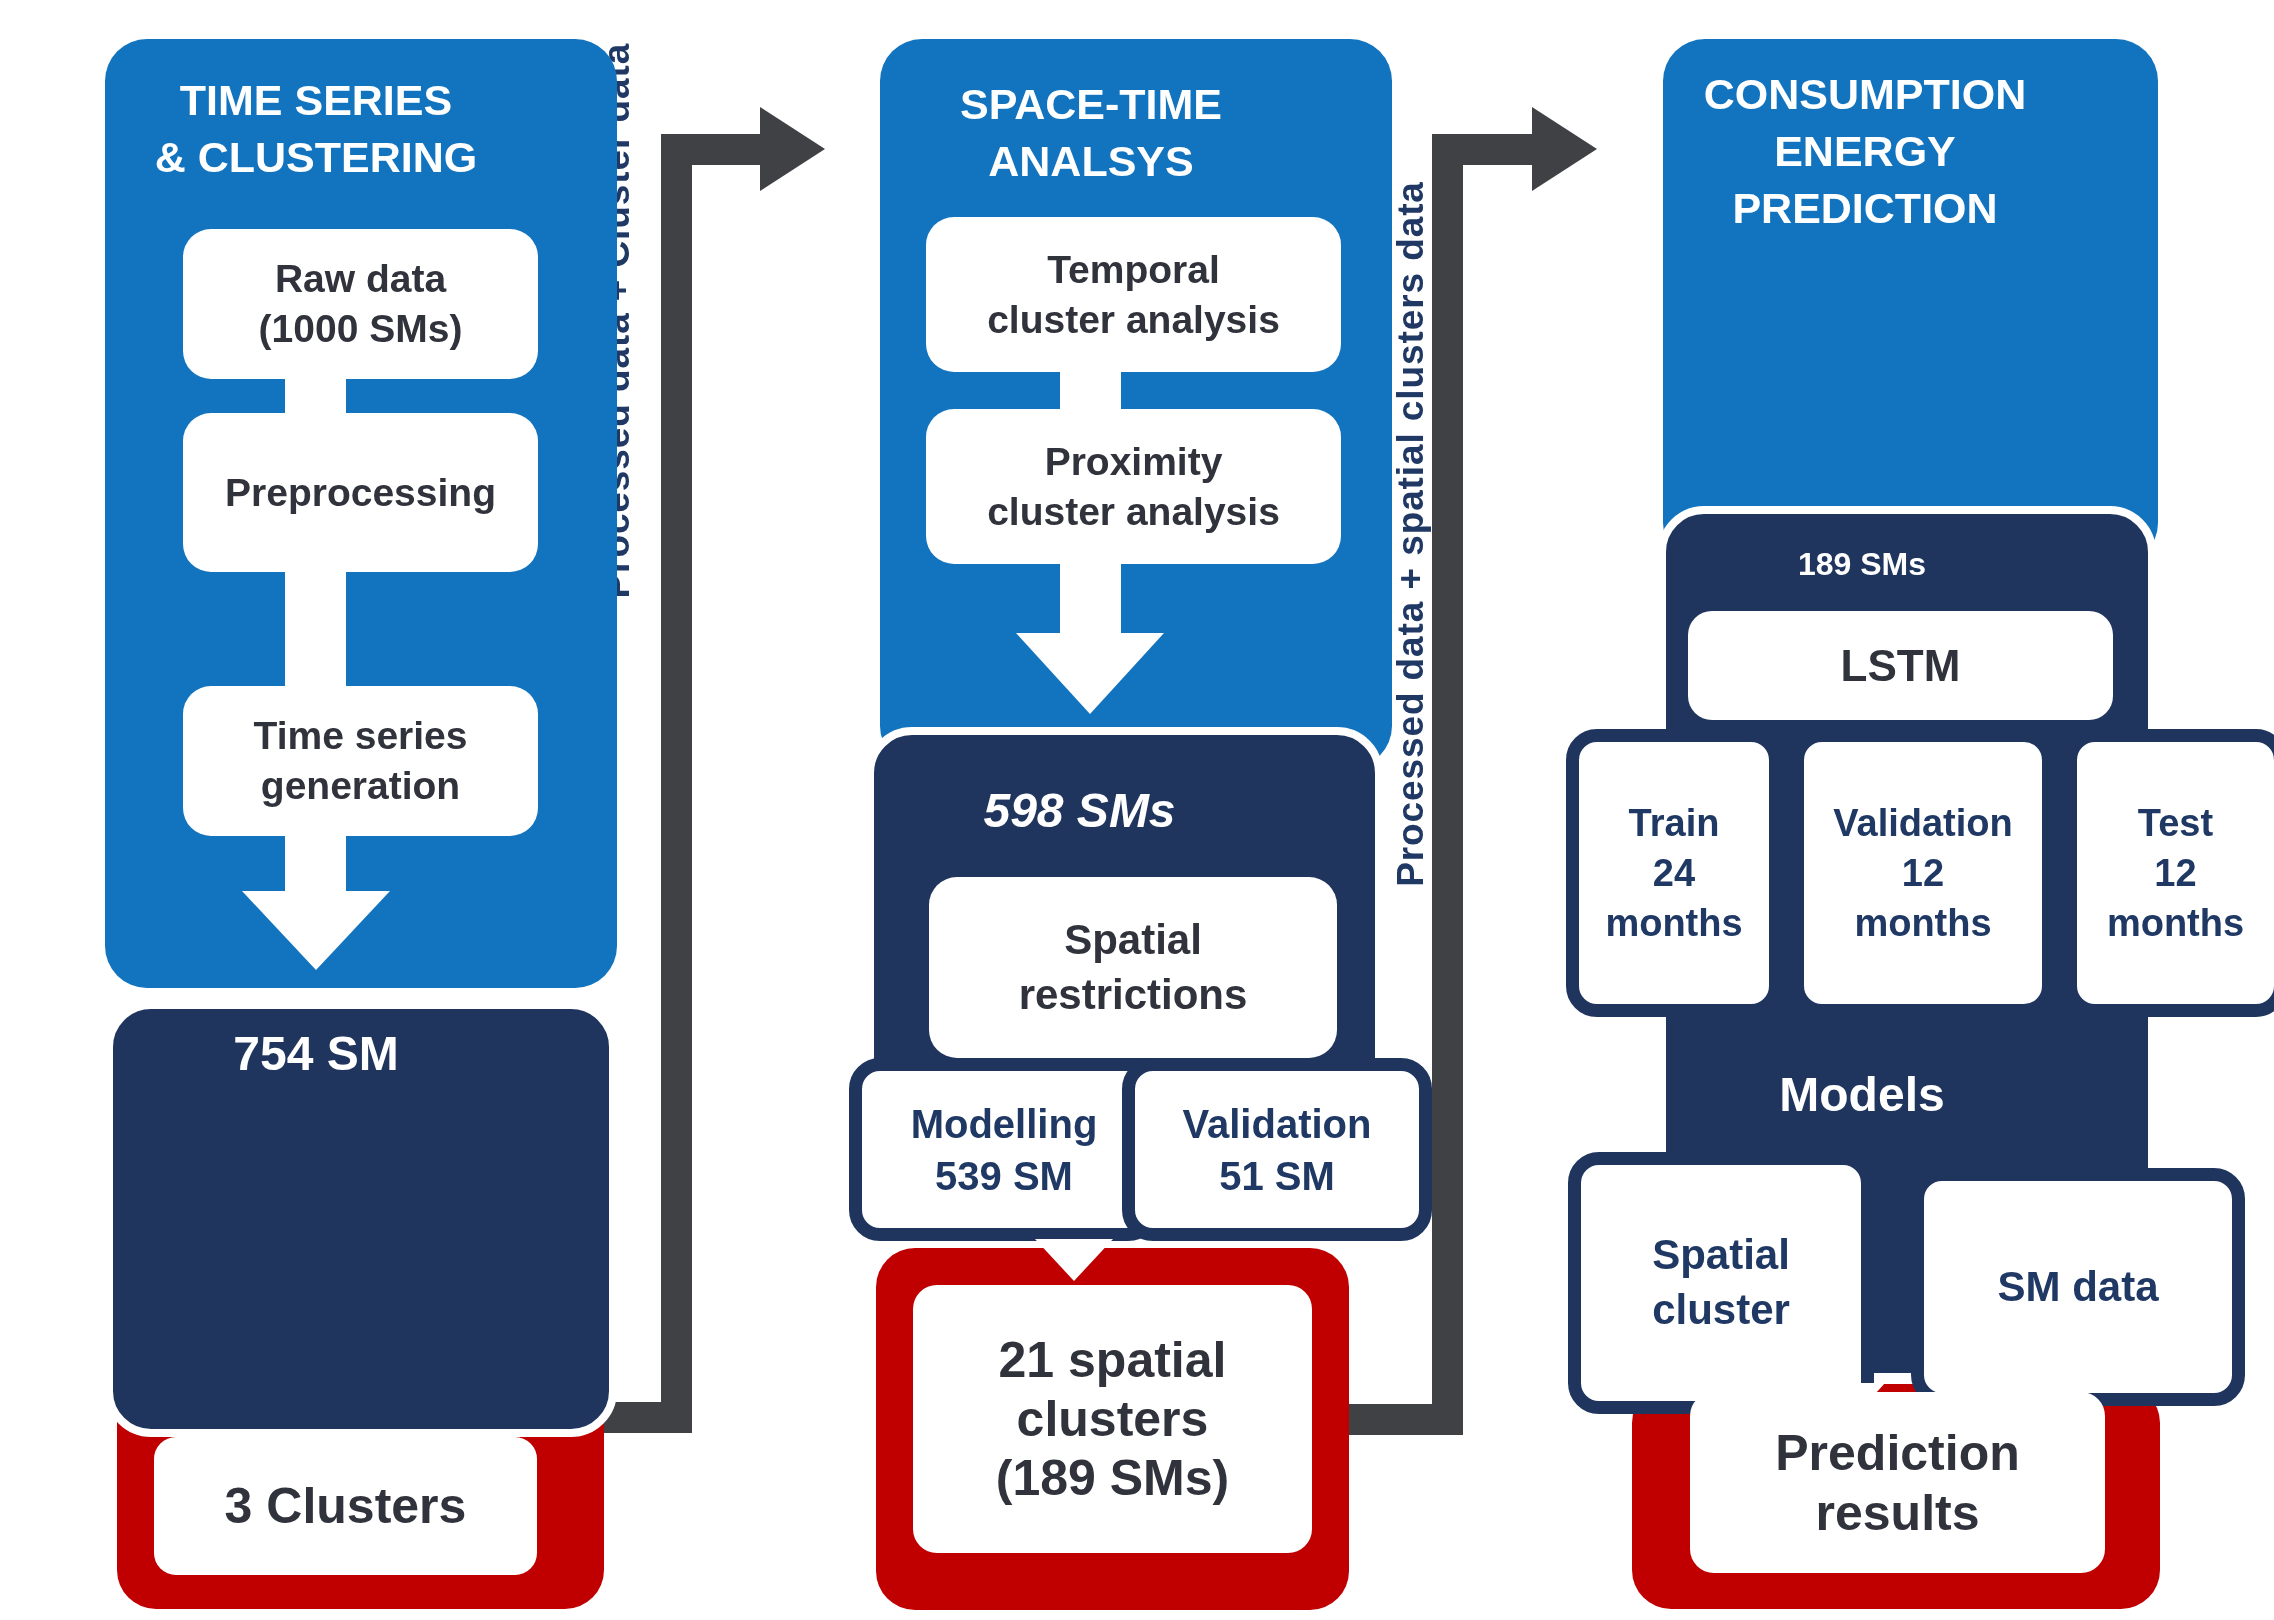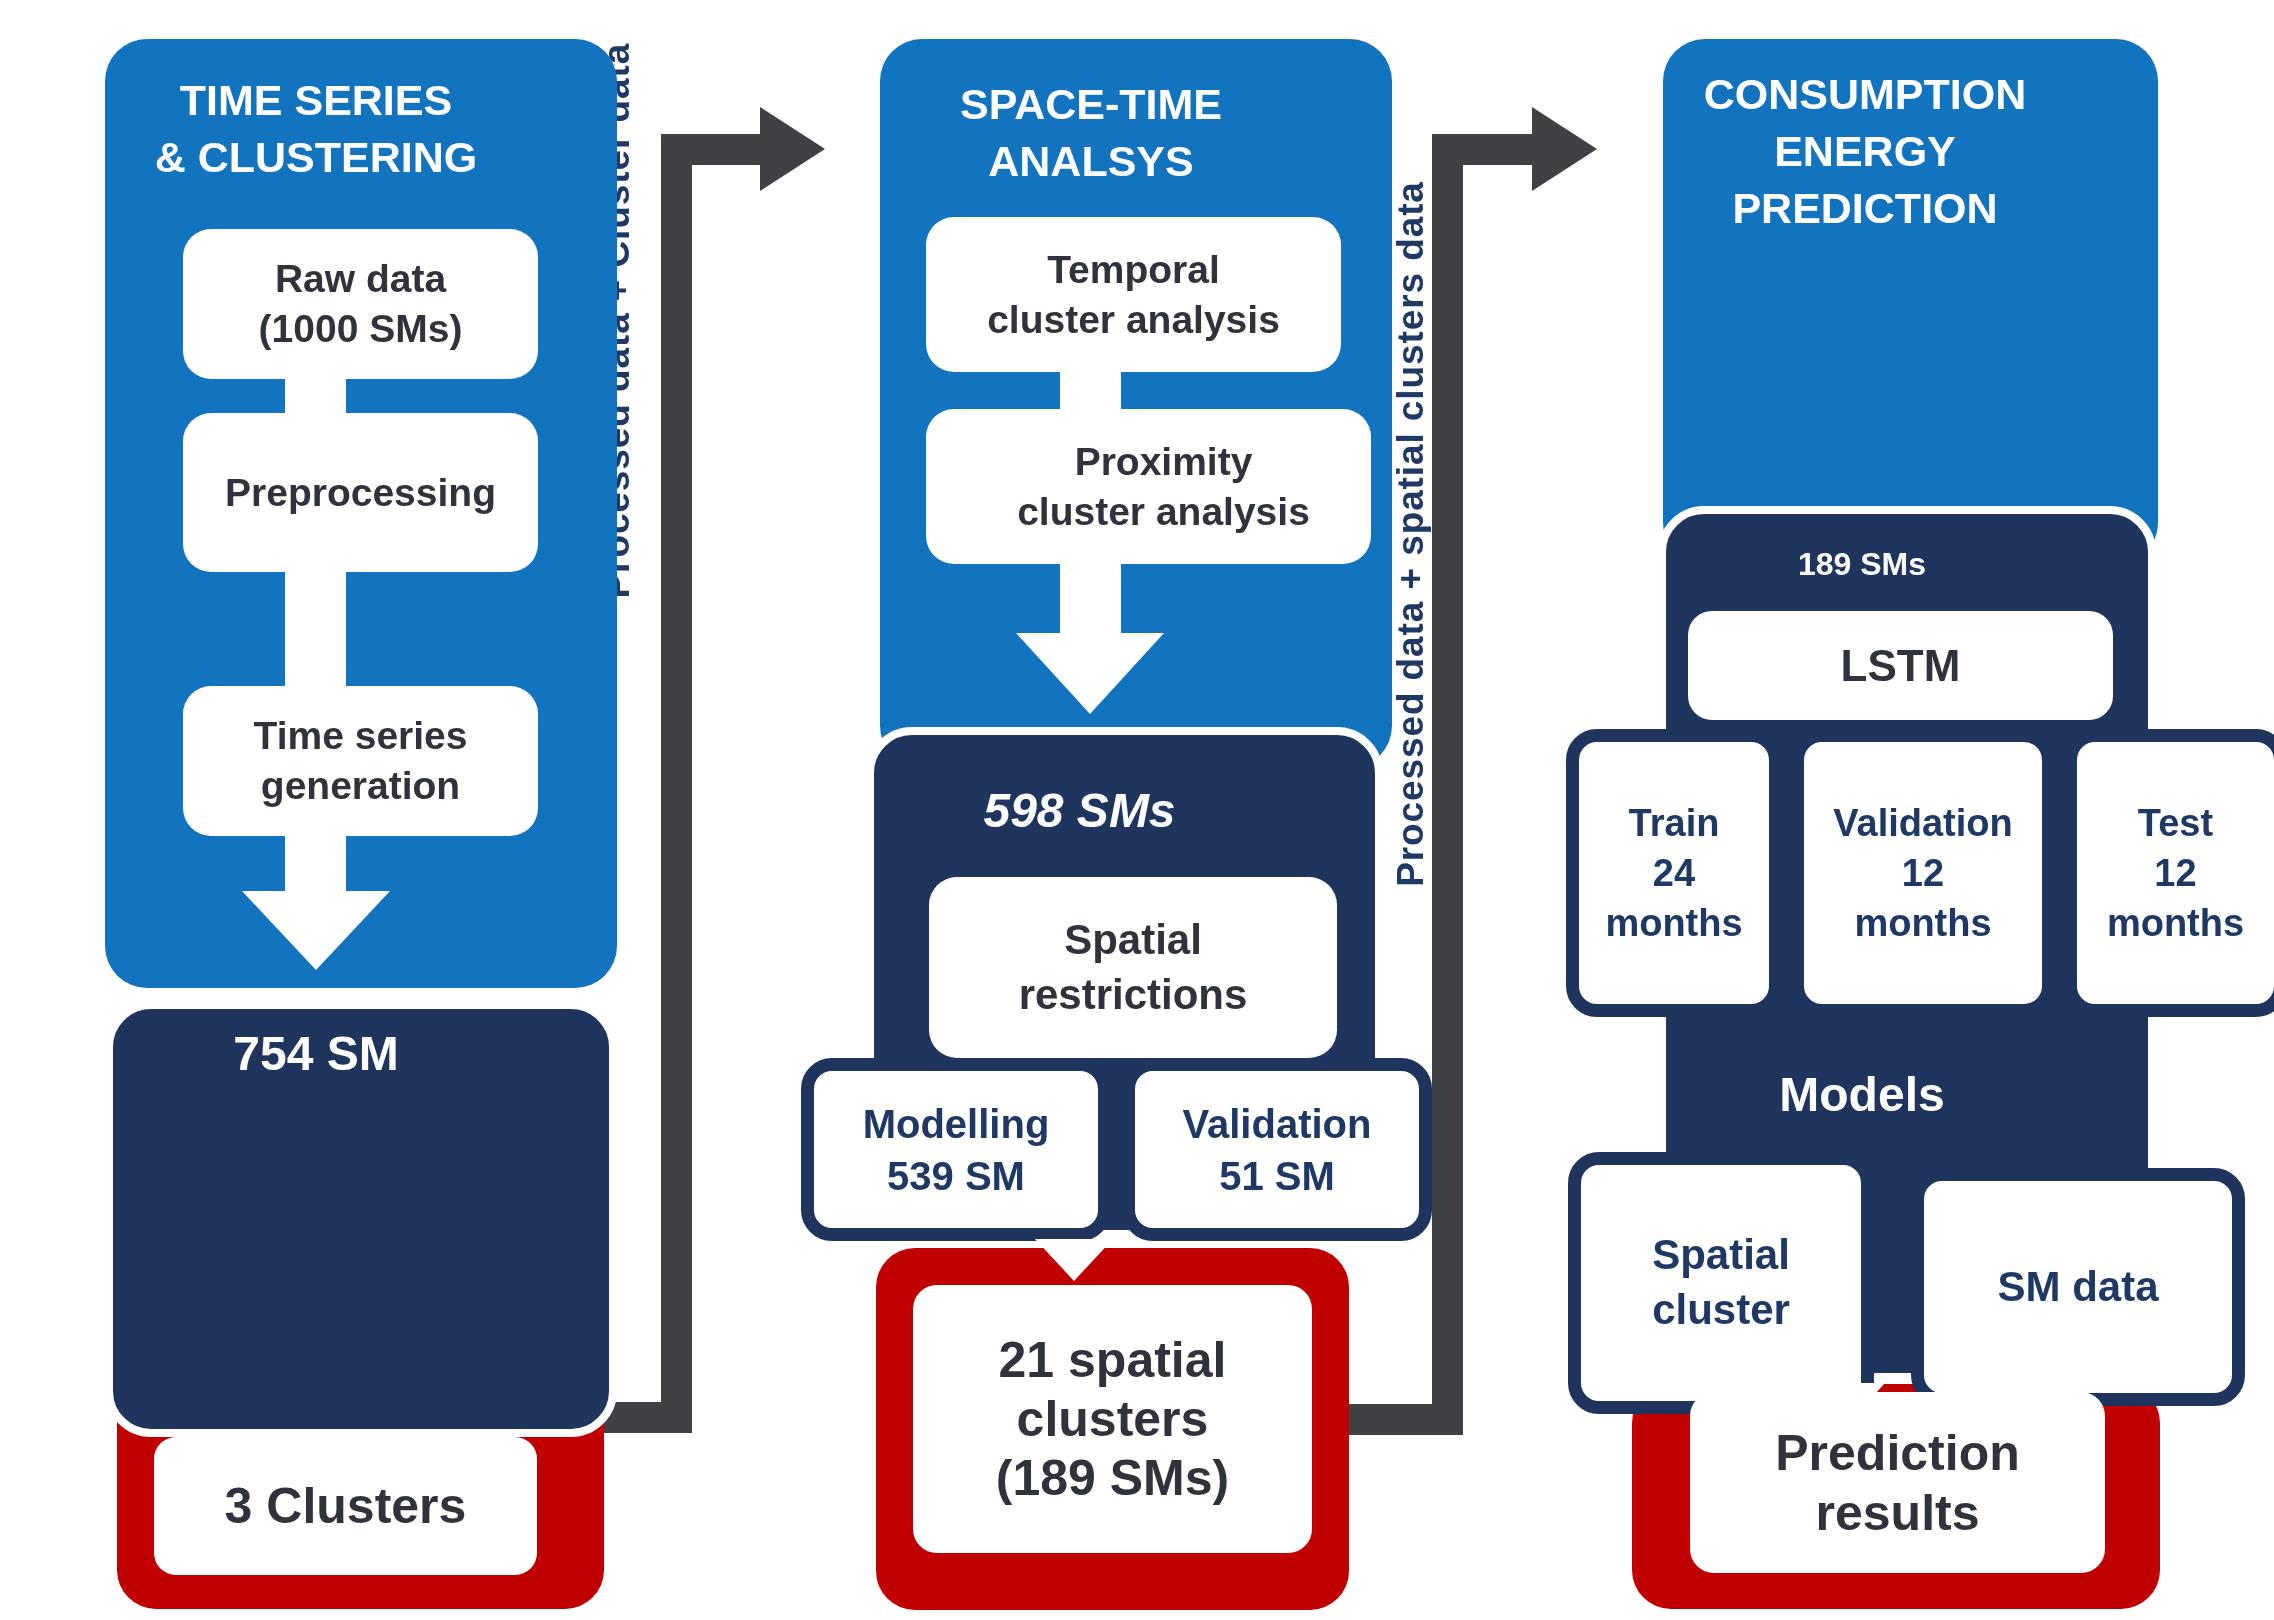--- a/index.html
+++ b/index.html
@@ -78,40 +78,40 @@
     <span class="line">ANALSYS</span>
   </div>
 
   <div class="conn" style="left:1060px;top:367px;width:61px;height:44px;"></div>
 
   <div class="abs wbox" style="left:881px;top:217px;width:415px;height:155px;font-size:39px;line-height:1.28;">
     <span class="line">Temporal</span>
     <span class="line">cluster analysis</span>
   </div>
 
-  <div class="abs wbox" style="left:881px;top:409px;width:415px;height:155px;font-size:39px;line-height:1.28;padding-left:30px;">
+  <div class="abs wbox" style="left:881px;top:409px;width:415px;height:155px;font-size:39px;line-height:1.28;">
     <span class="line">Proximity</span>
     <span class="line">cluster analysis</span>
   </div>
 
   <div class="conn" style="left:1060px;top:559px;width:61px;height:76px;"></div>
   <div class="wtri" style="left:1016px;top:633px;border-left:74px solid transparent;border-right:74px solid transparent;border-top:81px solid #ffffff;"></div>
 
   <div class="abs red" style="left:831px;top:1248px;width:473px;height:362px;"></div>
 
   <div class="abs navy" style="left:821px;top:727px;width:517px;height:511px;"></div>
 
   <div class="whead" style="left:821px;top:783px;width:517px;font-size:48px;font-style:italic;">598 SMs</div>
 
   <div class="abs wbox" style="left:884px;top:877px;width:408px;height:181px;font-size:42px;line-height:1.3;">
     <span class="line">Spatial</span>
     <span class="line">restrictions</span>
   </div>
 
-  <div class="abs bbox" style="left:756px;top:1058px;width:310px;height:183px;font-size:40px;line-height:1.3;">
+  <div class="abs bbox" style="left:804px;top:1058px;width:310px;height:183px;font-size:40px;line-height:1.3;">
     <span class="line">Modelling</span>
     <span class="line">539 SM</span>
   </div>
 
   <div class="abs bbox" style="left:1077px;top:1058px;width:310px;height:183px;font-size:40px;line-height:1.3;">
     <span class="line">Validation</span>
     <span class="line">51 SM</span>
   </div>
 
   <div class="chev" style="left:1035px;top:1239px;border-left:39px solid transparent;border-right:39px solid transparent;border-top:42px solid #ffffff;"></div>

